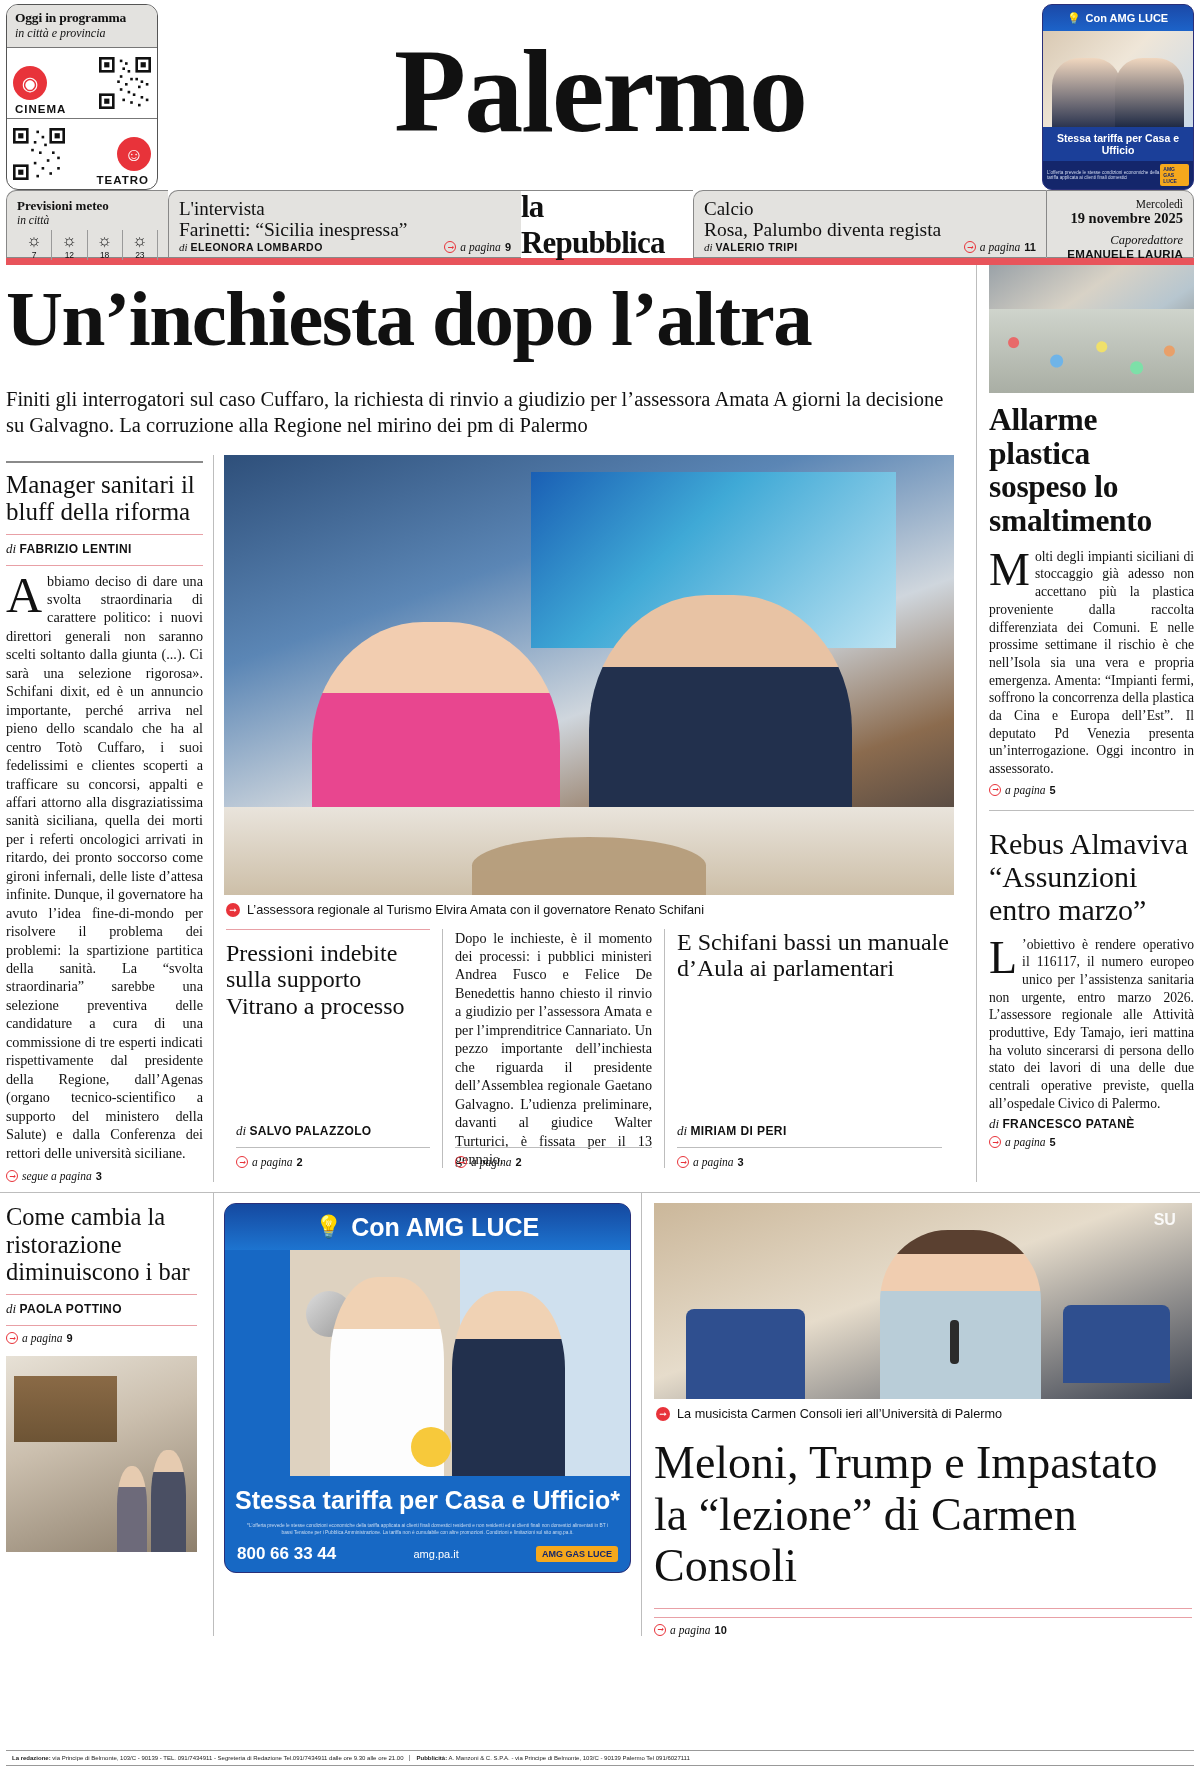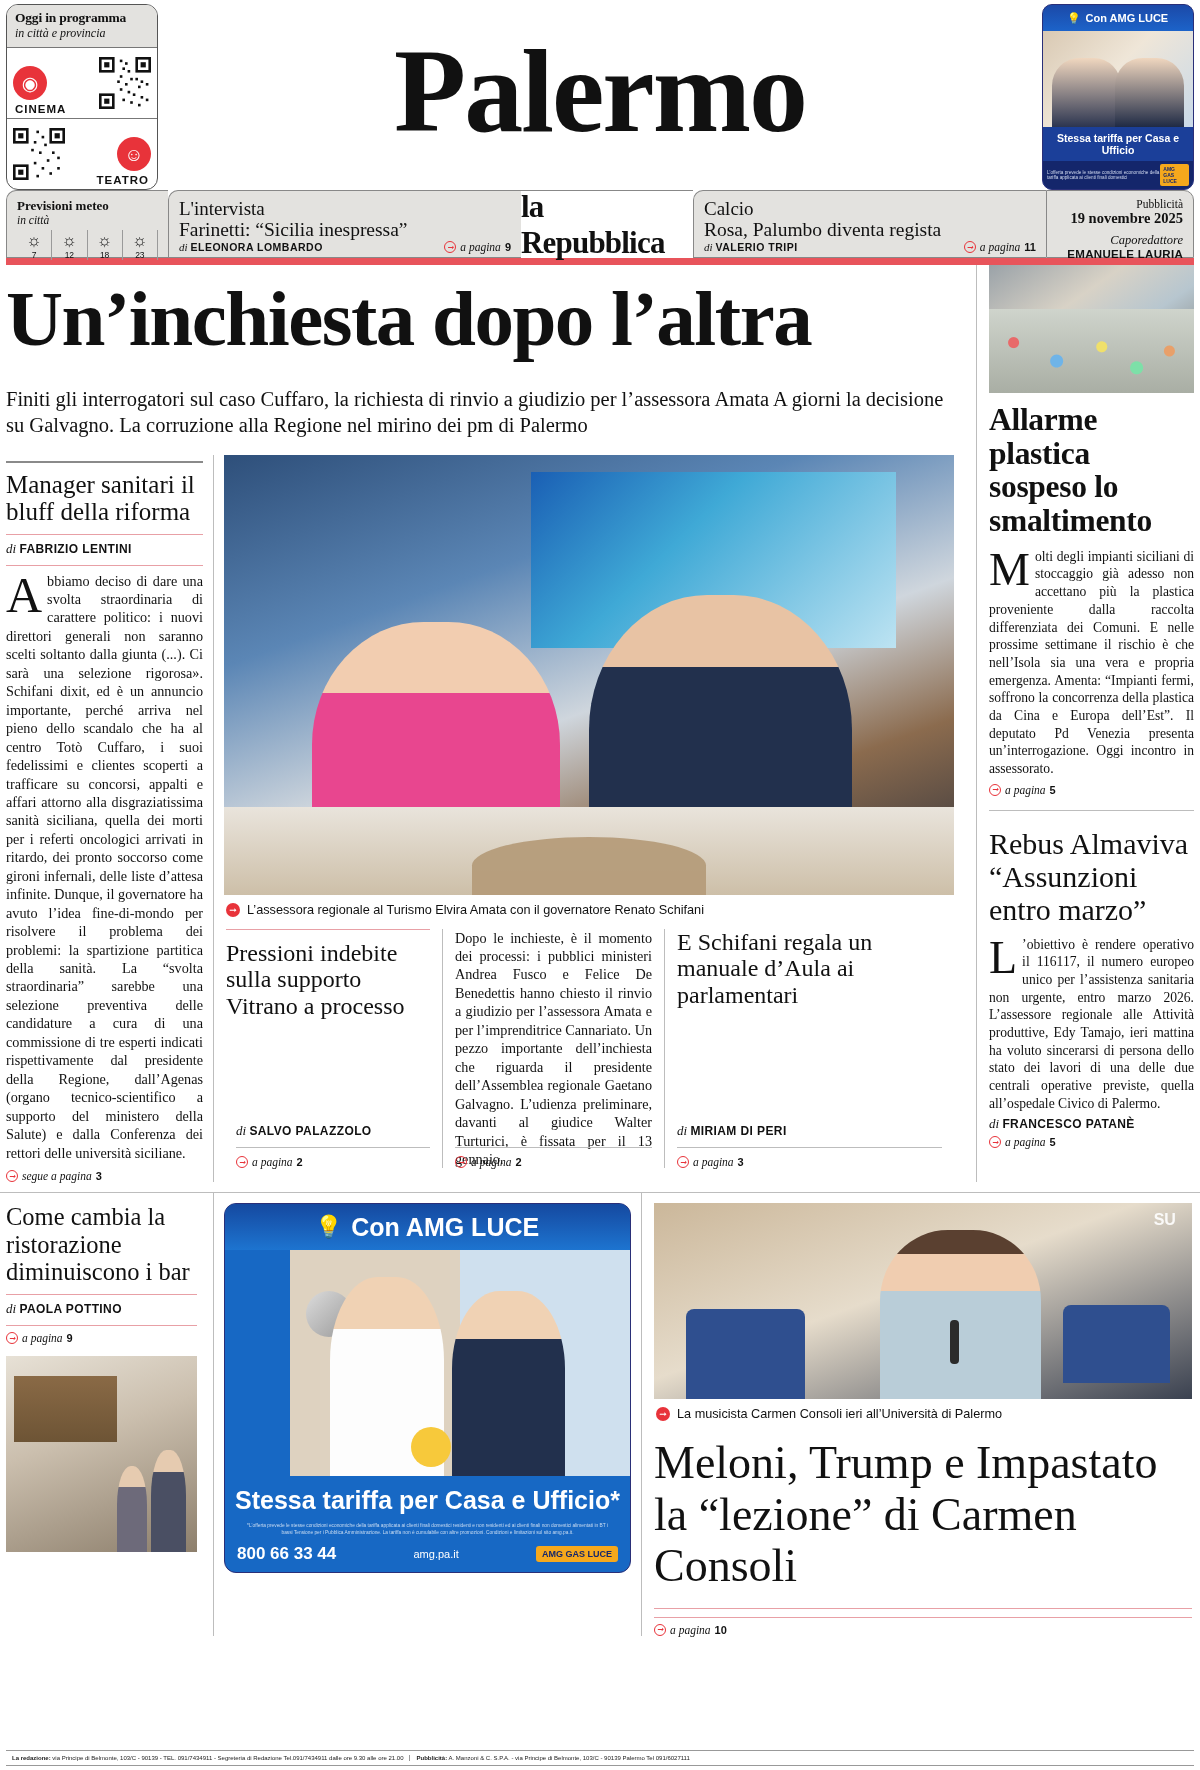--- a/index.html
+++ b/index.html
@@ -436,21 +436,21 @@
         <span class="arrow-c">➞</span>
         <span>a pagina</span>
         <b>11</b>
       </span>
     </div>
   </div>
 
   <div class="nav-cell fourth">
     <div class="date-wrap">
       <div>
-        <div class="date-day">Pubblicità</div>
+        <div class="date-day">Mercoledì</div>
         <div class="date-full">19 novembre 2025</div>
       </div>
       <div>
         <div class="cap-lab">Caporedattore</div>
         <div class="cap-name">EMANUELE LAURIA</div>
       </div>
     </div>
   </div>
 </div>
 
@@ -520,21 +520,21 @@
               <div class="rule-thin"></div>
               <div class="pg">
                 <span class="arrow-c">➞</span>
                 <span>a pagina</span>
                 <b>2</b>
               </div>
             </div>
           </div>
 
           <div class="tri-col c3">
-            <div class="tri-head">E Schifani regala un manuale d’Aula ai parlamentari</div>
+            <div class="tri-head">E Schifani bassi un manuale d’Aula ai parlamentari</div>
             <div class="tri-bot">
               <div class="byline">
                 <i>di</i>
                 <b>MIRIAM DI PERI</b>
               </div>
               <div class="rule-thin"></div>
               <div class="pg">
                 <span class="arrow-c">➞</span>
                 <span>a pagina</span>
                 <b>3</b>

